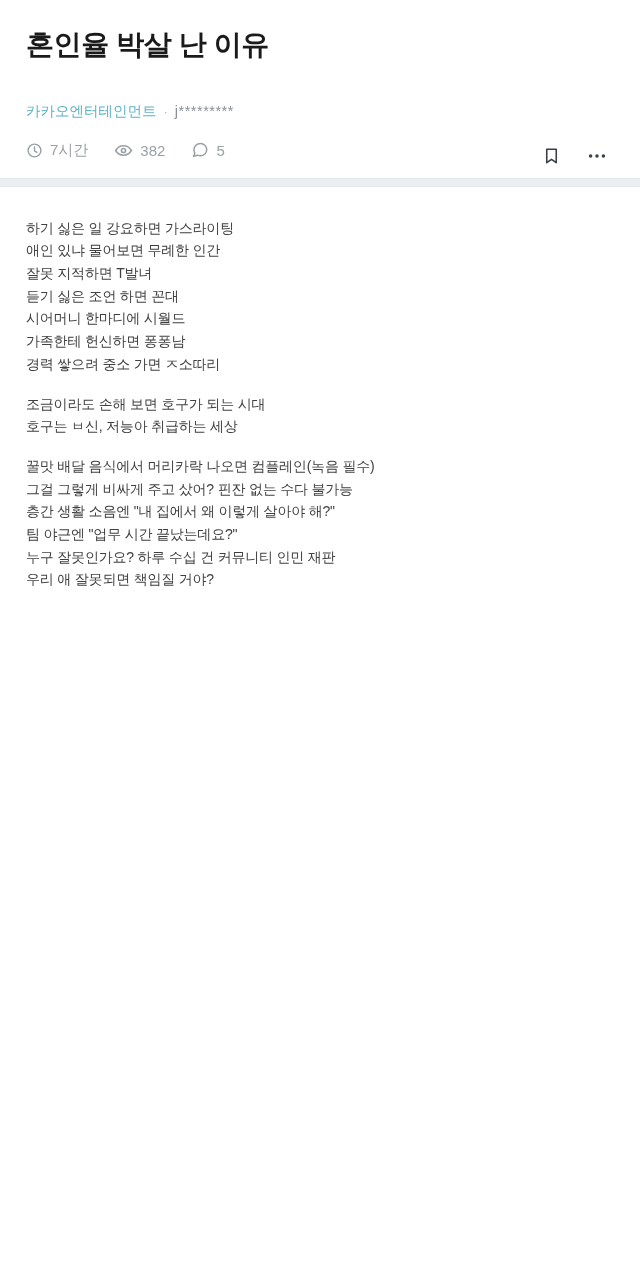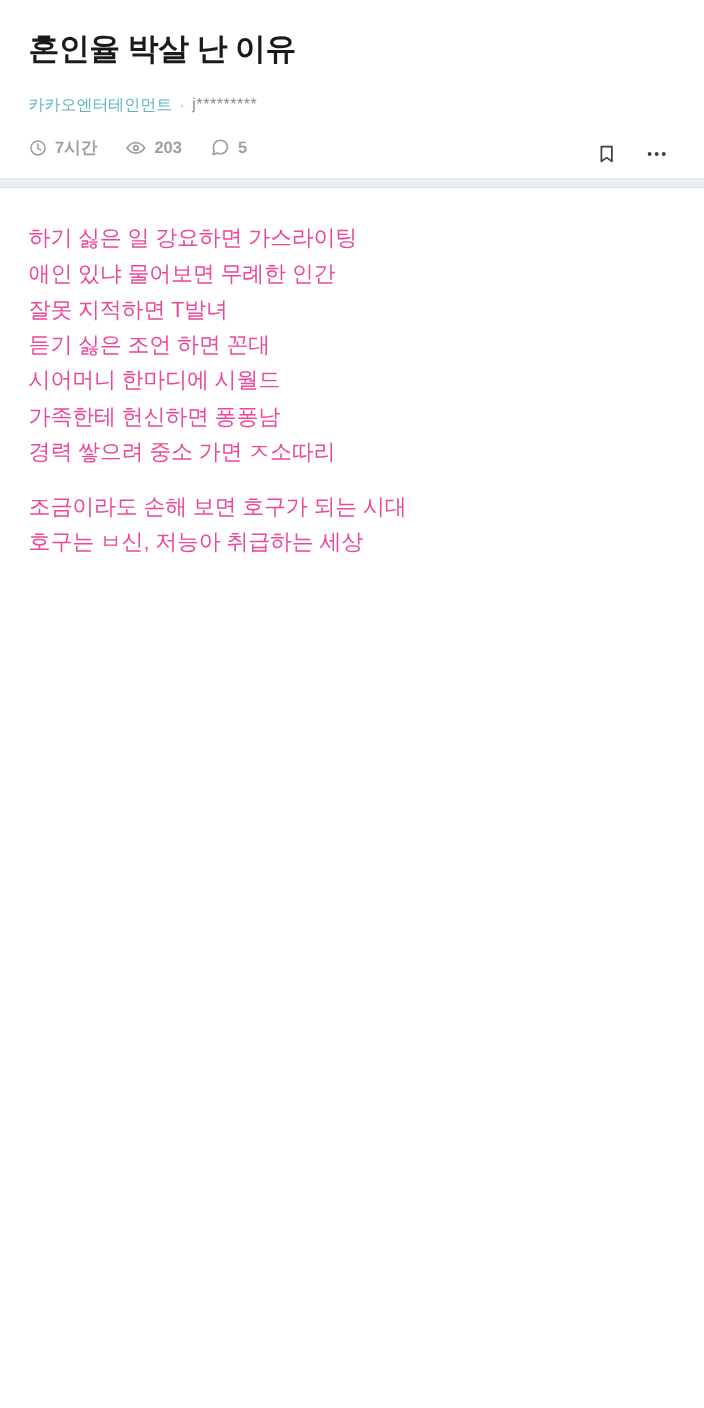--- a/index.html
+++ b/index.html
@@ -28,21 +28,21 @@
     font-size: 28px;
     font-weight: bold;
     color: #1a1a1a;
     letter-spacing: -0.4px;
     line-height: 1.35;
     padding-top: 8px;
   }
   .meta-line {
     display: flex;
     align-items: center;
-    margin-top: 22px;
+    margin-top: 38px;
     font-size: 14.5px;
     color: #8a8f95;
   }
   .board-name {
     color: #5fb3c4;
     font-size: 14.5px;
   }
   .meta-dot {
     margin: 0 7px;
     color: #b0b4b9;
@@ -53,21 +53,20 @@
     font-size: 14.5px;
     letter-spacing: 0.5px;
   }
 
   .stats-row {
     display: flex;
     align-items: center;
     margin-top: 20px;
     padding-bottom: 16px;
     position: relative;
-    font-weight: bold;
   }
   .stat {
     display: flex;
     align-items: center;
     margin-right: 26px;
     color: #9aa0a6;
     font-size: 15px;
   }
   .stat .glyph {
     display: inline-flex;
@@ -99,23 +98,23 @@
     margin-top: 2px;
   }
 
   
   .post-body {
     padding: 30px 26px 0 26px;
     flex: 1;
     overflow: hidden;
   }
   .para {
-    font-size: 20px;
+    font-size: 14px;
     line-height: 1.62;
-    color: #ec4899;
+    color: #404040;
     letter-spacing: -0.2px;
     white-space: pre-wrap;
     word-break: break-word;
   }
   .para + .para { margin-top: 17px; }
 </style>
 </head>
 <body>
 
 <div class="screen">
@@ -142,21 +141,21 @@
         <span class="stat-value">7시간</span>
       </div>
 
       <div class="stat">
         <span class="glyph">
           <svg width="19" height="19" viewBox="0 0 24 24" fill="none" stroke="#9aa0a6" stroke-width="2" stroke-linecap="round">
             <path d="M2 12s3.6-6 10-6 10 6 10 6-3.6 6-10 6S2 12 2 12z"></path>
             <circle cx="12" cy="12" r="2.6"></circle>
           </svg>
         </span>
-        <span class="stat-value">203</span>
+        <span class="stat-value">382</span>
       </div>
 
       <div class="stat">
         <span class="glyph">
           <svg width="18" height="18" viewBox="0 0 24 24" fill="none" stroke="#9aa0a6" stroke-width="2" stroke-linejoin="round">
             <path d="M21 11.5a8.4 8.4 0 0 1-8.5 8.2 9 9 0 0 1-3.9-.8L3.5 20.5l1.6-4.3A8 8 0 0 1 4 11.5 8.4 8.4 0 0 1 12.5 3.3 8.4 8.4 0 0 1 21 11.5z"></path>
           </svg>
         </span>
         <span class="stat-value">5</span>
       </div>
@@ -184,15 +183,21 @@
   <div class="post-body">
     <div class="para">하기 싫은 일 강요하면 가스라이팅
 애인 있냐 물어보면 무례한 인간
 잘못 지적하면 T발녀
 듣기 싫은 조언 하면 꼰대
 시어머니 한마디에 시월드
 가족한테 헌신하면 퐁퐁남
 경력 쌓으려 중소 가면 ㅈ소따리</div>
     <div class="para">조금이라도 손해 보면 호구가 되는 시대
 호구는 ㅂ신, 저능아 취급하는 세상</div>
+    <div class="para">꿀맛 배달 음식에서 머리카락 나오면 컴플레인(녹음 필수)
+그걸 그렇게 비싸게 주고 샀어? 핀잔 없는 수다 불가능
+층간 생활 소음엔 "내 집에서 왜 이렇게 살아야 해?"
+팀 야근엔 "업무 시간 끝났는데요?"
+누구 잘못인가요? 하루 수십 건 커뮤니티 인민 재판
+우리 애 잘못되면 책임질 거야?</div>
   </div>
 
 </div>
 
 </body></html>

